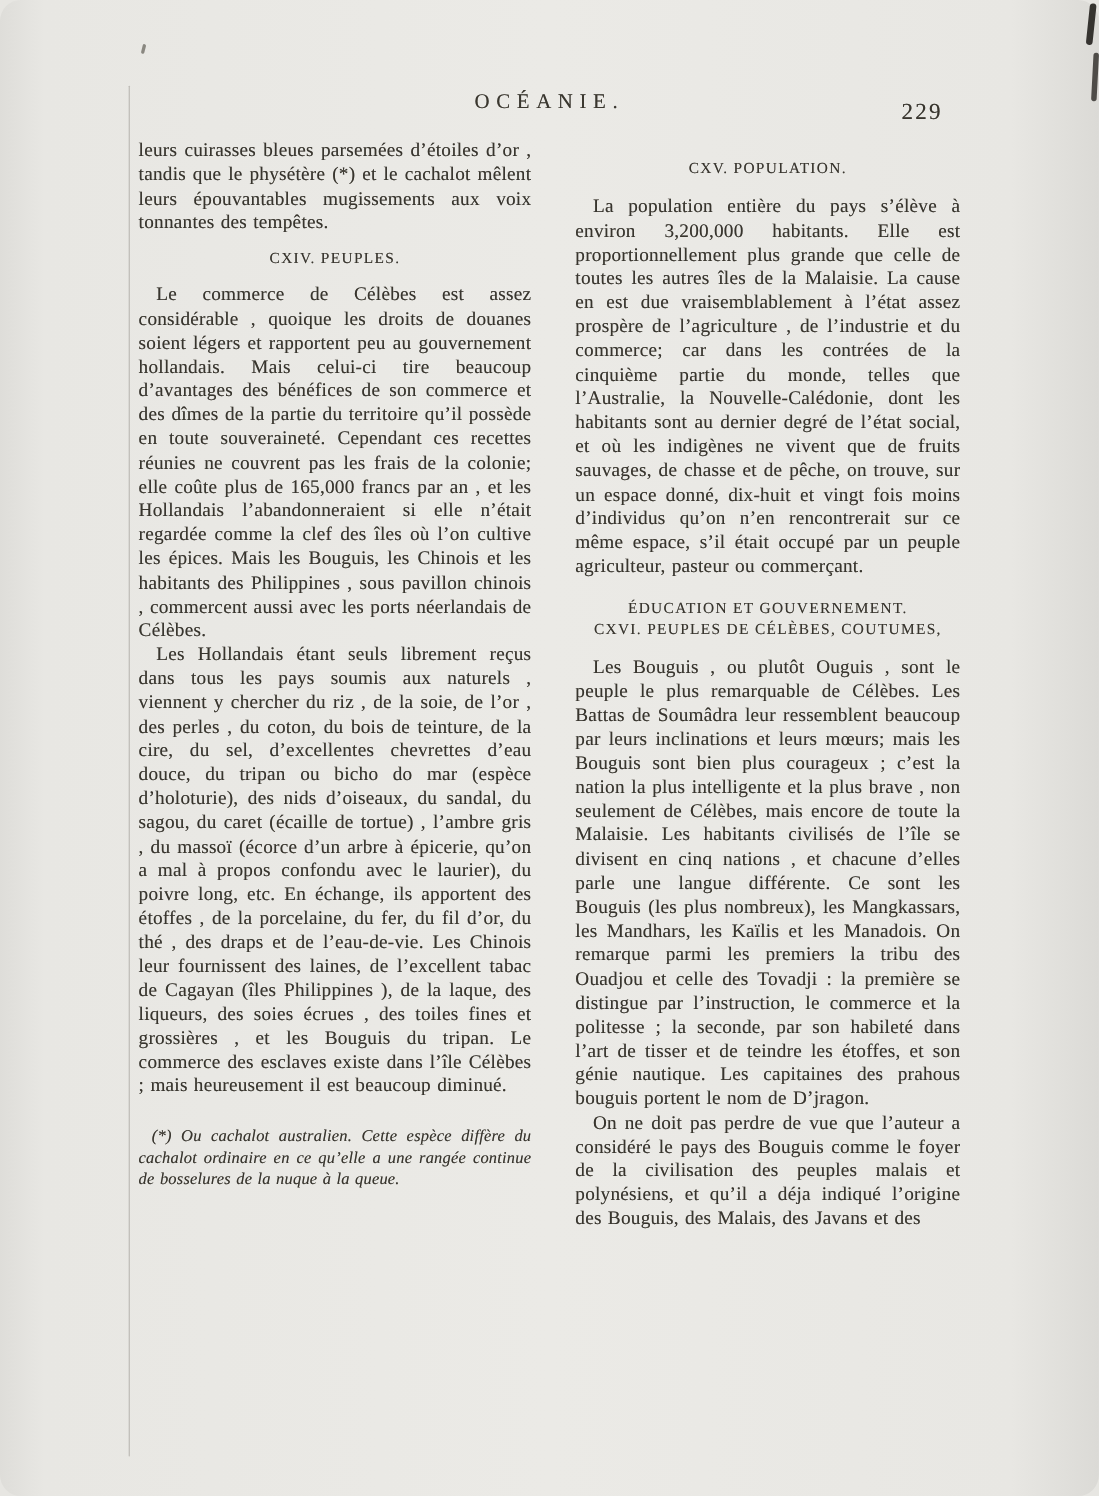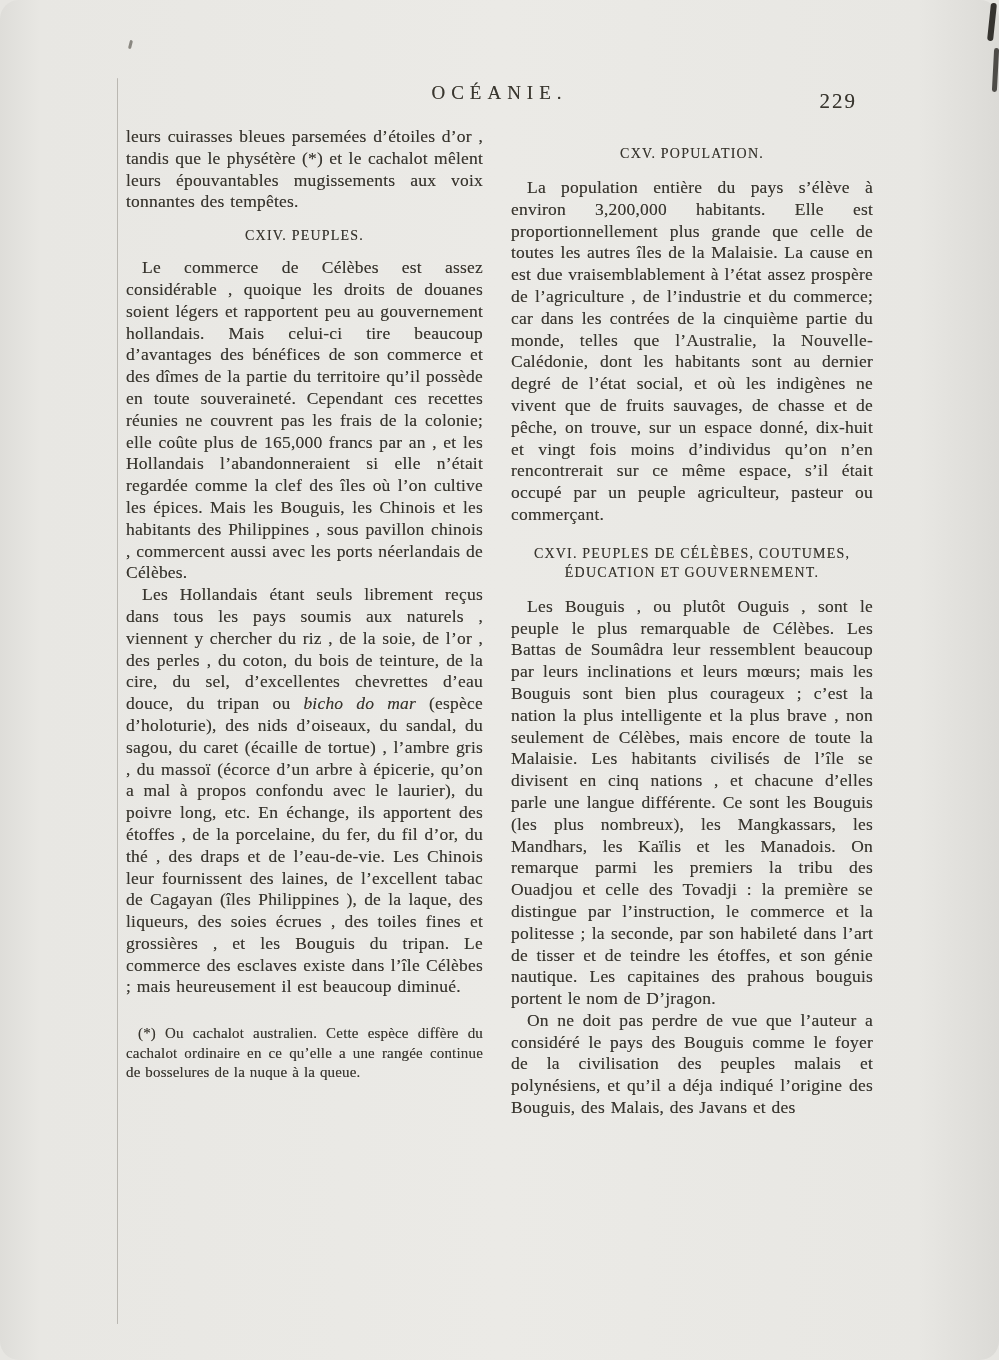--- a/index.html
+++ b/index.html
@@ -25,40 +25,40 @@
     position:absolute; left:129px; top:40px; width:3px; height:9px;
     background:rgba(60,56,48,.55); border-radius:2px; transform:rotate(14deg);
   }
 
   .page-header { position:relative; height:30px; margin-bottom:14px; }
   .running-title { text-align:center; font-size:19px; letter-spacing:6px; color:#3a372f; text-shadow:0 0 .6px rgba(56,53,46,.5); }
   .page-number { position:absolute; right:16px; top:7px; font-size:21px; letter-spacing:2px; text-shadow:0 0 .6px rgba(56,53,46,.5); }
 
   .columns { display:flex; gap:28px; }
   .col-left { width:357px; flex:none; }
-  .col-right { flex:1; min-width:0; }
+  .col-right { flex:1; min-width:0;margin-left:12px; }
 
   .para {
     font-size:17.5px; line-height:21.8px; text-align:justify; text-indent:16px;
     letter-spacing:.012em; word-spacing:.06em;
     text-shadow:0 0 .6px rgba(56,53,46,.5);
   }
   .no-indent { text-indent:0; }
-  .italic { font-style:italic; }
+  .italic { }
 
   .section-heading {
     font-size:14px; font-weight:400; text-align:center; letter-spacing:1.2px;
     margin:15px 0 13px; color:#38352e;
     text-shadow:0 0 .5px rgba(56,53,46,.5);
   }
   .first-heading { margin-top:20px; margin-bottom:15px; }
   .two-line { line-height:19px; margin:18px 0 14px; }
   .heading-line { display:block; }
 
-  .footnote { font-size:15px; line-height:19.6px; margin-top:26px; text-indent:12px; }
+  .footnote { font-size:15px; line-height:19.6px; margin-top:26px; text-indent:12px;font-style:italic; }
 </style>
 </head>
 <body>
 
 <div class="scan">
 
   <div class="binding-line"></div>
   <div class="artifact artifact-1"></div>
   <div class="artifact artifact-2"></div>
   <div class="speck-1"></div>
@@ -81,22 +81,22 @@
 
       <p class="para footnote">(*) Ou cachalot australien. Cette espèce diffère du cachalot ordinaire en ce qu’elle a une rangée continue de bosselures de la nuque à la queue.</p>
     </div>
 
     <div class="col col-right">
       <h2 class="section-heading first-heading">CXV. POPULATION.</h2>
 
       <p class="para">La population entière du pays s’élève à environ 3,200,000 habitants. Elle est proportionnellement plus grande que celle de toutes les autres îles de la Malaisie. La cause en est due vraisemblablement à l’état assez prospère de l’agriculture , de l’industrie et du commerce; car dans les contrées de la cinquième partie du monde, telles que l’Australie, la Nouvelle-Calédonie, dont les habitants sont au dernier degré de l’état social, et où les indigènes ne vivent que de fruits sauvages, de chasse et de pêche, on trouve, sur un espace donné, dix-huit et vingt fois moins d’individus qu’on n’en rencontrerait sur ce même espace, s’il était occupé par un peuple agriculteur, pasteur ou commerçant.</p>
 
       <h2 class="section-heading two-line">
+        <span class="heading-line">ÉDUCATION ET GOUVERNEMENT.</span>
         <span class="heading-line">CXVI. PEUPLES DE CÉLÈBES, COUTUMES,</span>
-        <span class="heading-line">ÉDUCATION ET GOUVERNEMENT.</span>
       </h2>
 
       <p class="para">Les Bouguis , ou plutôt Ouguis , sont le peuple le plus remarquable de Célèbes. Les Battas de Soumâdra leur ressemblent beaucoup par leurs inclinations et leurs mœurs; mais les Bouguis sont bien plus courageux ; c’est la nation la plus intelligente et la plus brave , non seulement de Célèbes, mais encore de toute la Malaisie. Les habitants civilisés de l’île se divisent en cinq nations , et chacune d’elles parle une langue différente. Ce sont les Bouguis (les plus nombreux), les Mangkassars, les Mandhars, les Kaïlis et les Manadois. On remarque parmi les premiers la tribu des Ouadjou et celle des Tovadji : la première se distingue par l’instruction, le commerce et la politesse ; la seconde, par son habileté dans l’art de tisser et de teindre les étoffes, et son génie nautique. Les capitaines des prahous bouguis portent le nom de D’jragon.</p>
 
       <p class="para">On ne doit pas perdre de vue que l’auteur a considéré le pays des Bouguis comme le foyer de la civilisation des peuples malais et polynésiens, et qu’il a déja indiqué l’origine des Bouguis, des Malais, des Javans et des</p>
     </div>
 
   </div>
 </div>
 

